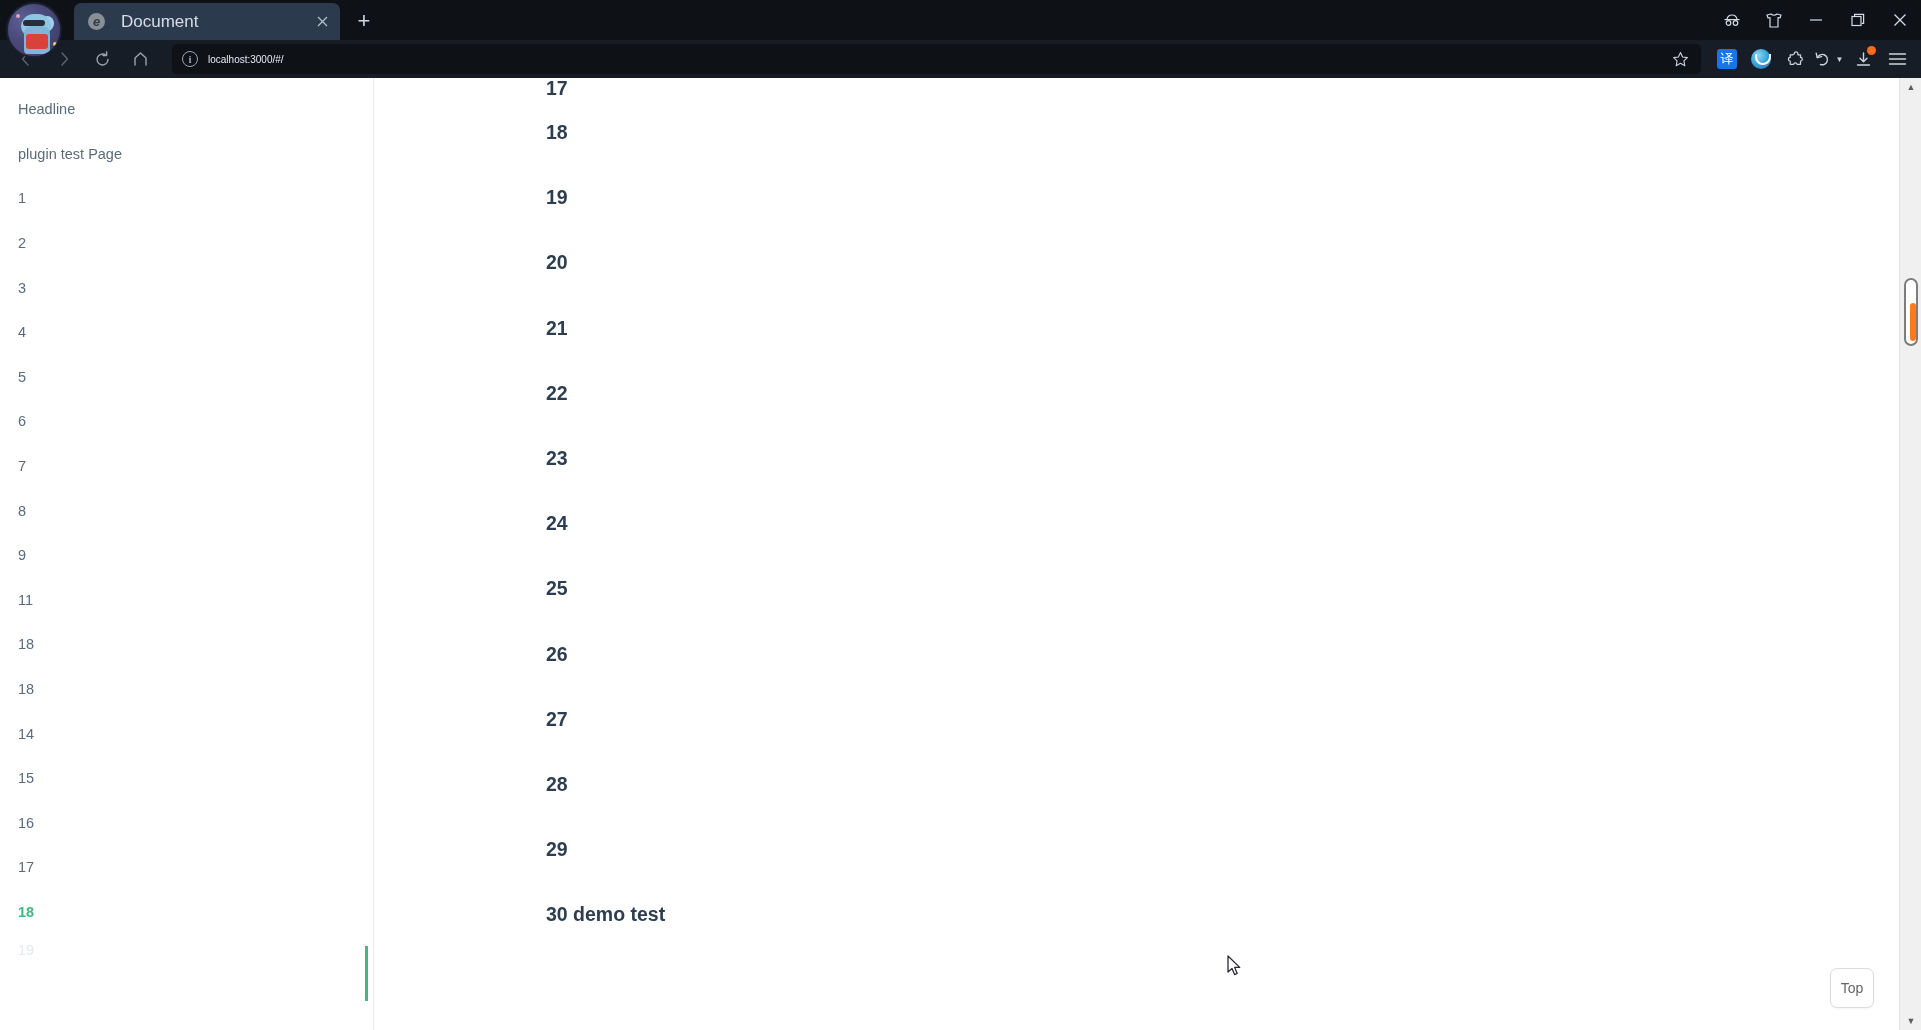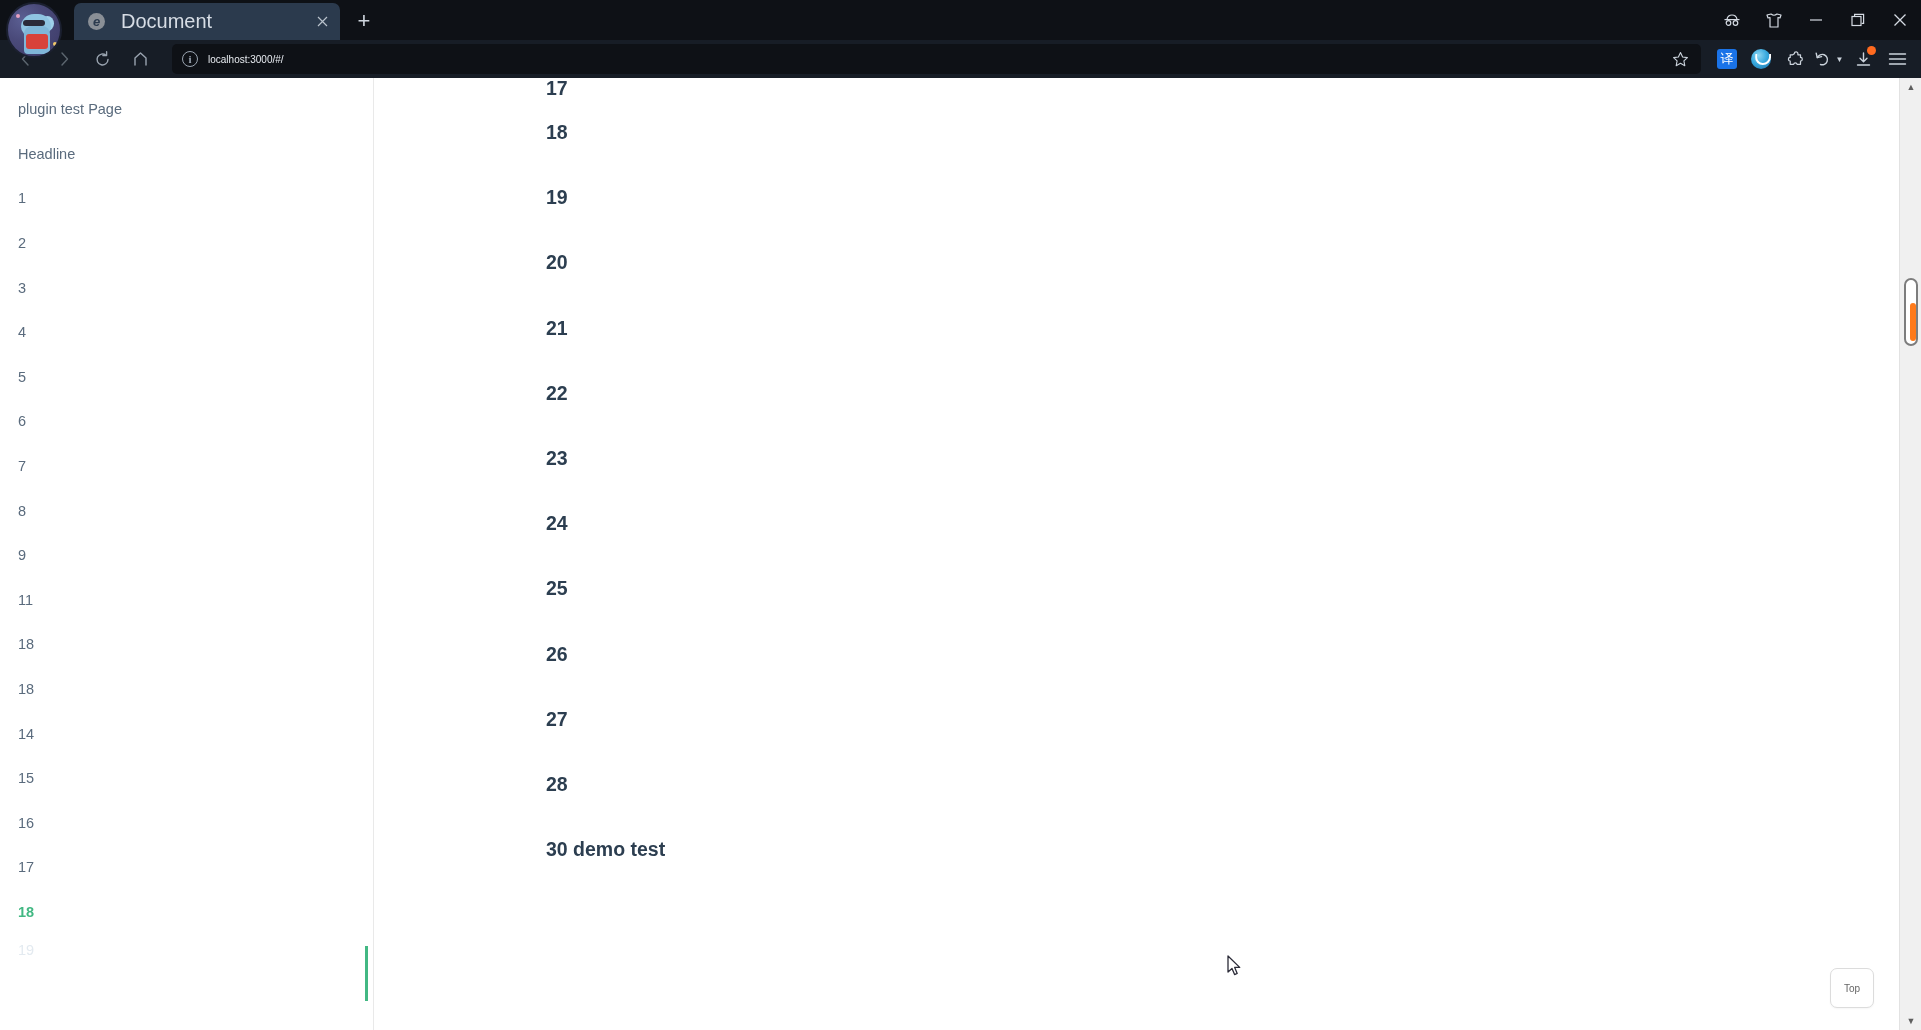--- a/index.html
+++ b/index.html
@@ -105,21 +105,21 @@
     display: flex;
     align-items: center;
     justify-content: center;
     font-style: italic;
     flex: 0 0 auto;
     line-height: 1;
   }
   .tab-title {
     flex: 1;
     color: #d7dde5;
-    font-size: 20px;
+    font-size: 17px;
     margin-left: 16px;
     white-space: nowrap;
     overflow: hidden;
   }
   .tab-close {
     width: 20px; height: 20px;
     color: #b9c2cc;
     font-size: 15px;
     display: flex;
     align-items: center;
@@ -342,21 +342,21 @@
   .top-button {
     position: absolute;
     right: 47px;
     bottom: 22px;
     width: 44px;
     height: 40px;
     border: 1px solid #dcdcdc;
     border-radius: 7px;
     background: #ffffff;
     color: #666666;
-    font-size: 10px;
+    font-size: 14px;
     display: flex;
     align-items: center;
     justify-content: center;
     box-shadow: 0 1px 2px rgba(0,0,0,0.04);
   }
 
   
   .pagescroll {
     position: absolute;
     right: 0;
@@ -530,22 +530,22 @@
           <path d="M1.5 3 H17.5 M1.5 8 H17.5 M1.5 13 H17.5" stroke="currentColor" stroke-width="1.4" stroke-linecap="round"></path>
         </svg>
       </div>
     </div>
   </div>
 
   <div class="viewport">
 
     <div class="sidebar">
       <div id="toc-list">
+          <div class="toc-item head">Headline</div>
           <div class="toc-item head">plugin test Page</div>
-          <div class="toc-item head">Headline</div>
           <div class="toc-item">1</div>
           <div class="toc-item">2</div>
           <div class="toc-item">3</div>
           <div class="toc-item">4</div>
           <div class="toc-item">5</div>
           <div class="toc-item">6</div>
           <div class="toc-item">7</div>
           <div class="toc-item">8</div>
           <div class="toc-item">9</div>
           <div class="toc-item">11</div>
@@ -569,20 +569,21 @@
           <div class="heading">19</div>
           <div class="heading">20</div>
           <div class="heading">21</div>
           <div class="heading">22</div>
           <div class="heading">23</div>
           <div class="heading">24</div>
           <div class="heading">25</div>
           <div class="heading">26</div>
           <div class="heading">27</div>
           <div class="heading">28</div>
+          <div class="heading">29</div>
           <div class="heading">30 demo test</div>
         </div>
 
       <div class="top-button">Top</div>
     </div>
   </div>
 
   <div class="pagescroll">
     <div class="ps-arrow up">▲</div>
     <div class="ps-thumb">

